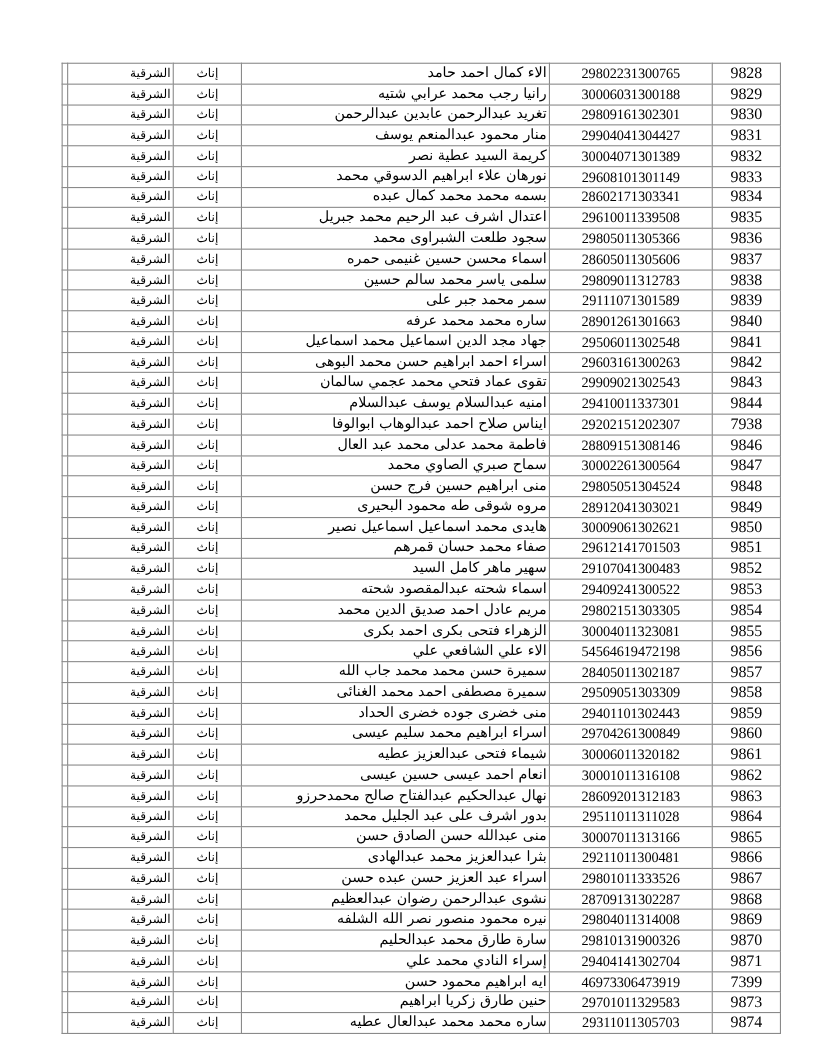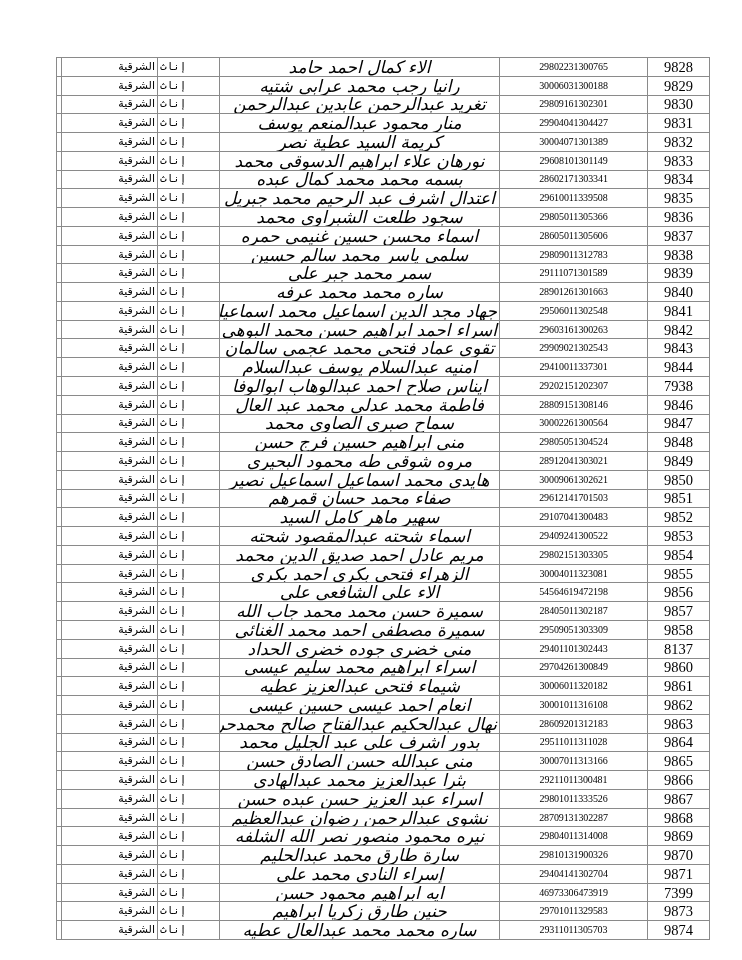--- a/index.html
+++ b/index.html
@@ -64,42 +64,41 @@
     font-family: "Liberation Serif", "DejaVu Serif", serif;
     font-size: 14.5px;
     border-width: 1px;
     border-color: #4a4a4a;
     direction: ltr;
   }
 
   td.nid {
     text-align: center;
     font-family: "Liberation Serif", "DejaVu Serif", serif;
-    font-size: 10px;
+    font-size: 13px;
     letter-spacing: -0.1px;
     direction: ltr;
     border-left: 2px solid #101010;
     border-right: 2px solid #101010;
     border-top: 1px solid #2e2e2e;
     border-bottom: 1px solid #2e2e2e;
   }
 
   td.name {
-    text-align: center;
+    text-align: right;
     font-family: "DejaVu Sans", "Liberation Sans", sans-serif;
-    font-size: 17px;
+    font-size: 13px;
     padding-left: 3px;
     padding-right: 3px;
     direction: rtl;
-    font-style: italic;
   }
 
   td.gender {
-    text-align: left;
-    font-family: Liberation Mono, monospace;
+    text-align: center;
+    font-family: Liberation Sans, sans-serif;
     font-size: 11px;
     direction: rtl;
   }
 
   td.gov {
     text-align: right;
     font-family: "DejaVu Sans", "Liberation Sans", sans-serif;
     font-size: 11px;
     direction: rtl;
   }
@@ -367,21 +366,21 @@
           </tr>
           <tr>
             <td class="seq">9858</td>
             <td class="nid">29509051303309</td>
             <td class="name">سميرة مصطفى احمد محمد الغنائى</td>
             <td class="gender">إناث</td>
             <td class="gov">الشرقية</td>
             <td class="pad"></td>
           </tr>
           <tr>
-            <td class="seq">8137</td>
+            <td class="seq">9859</td>
             <td class="nid">29401101302443</td>
             <td class="name">منى خضرى جوده خضرى الحداد</td>
             <td class="gender">إناث</td>
             <td class="gov">الشرقية</td>
             <td class="pad"></td>
           </tr>
           <tr>
             <td class="seq">9860</td>
             <td class="nid">29704261300849</td>
             <td class="name">اسراء ابراهيم محمد سليم عيسى</td>

